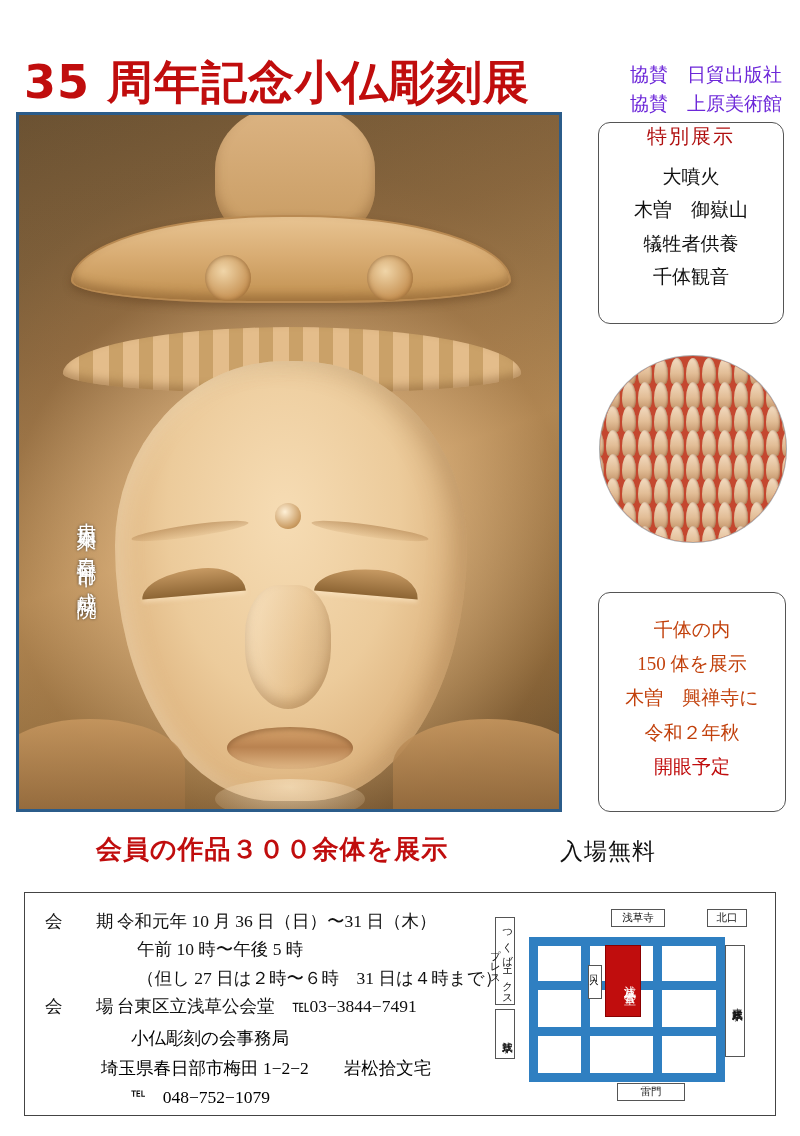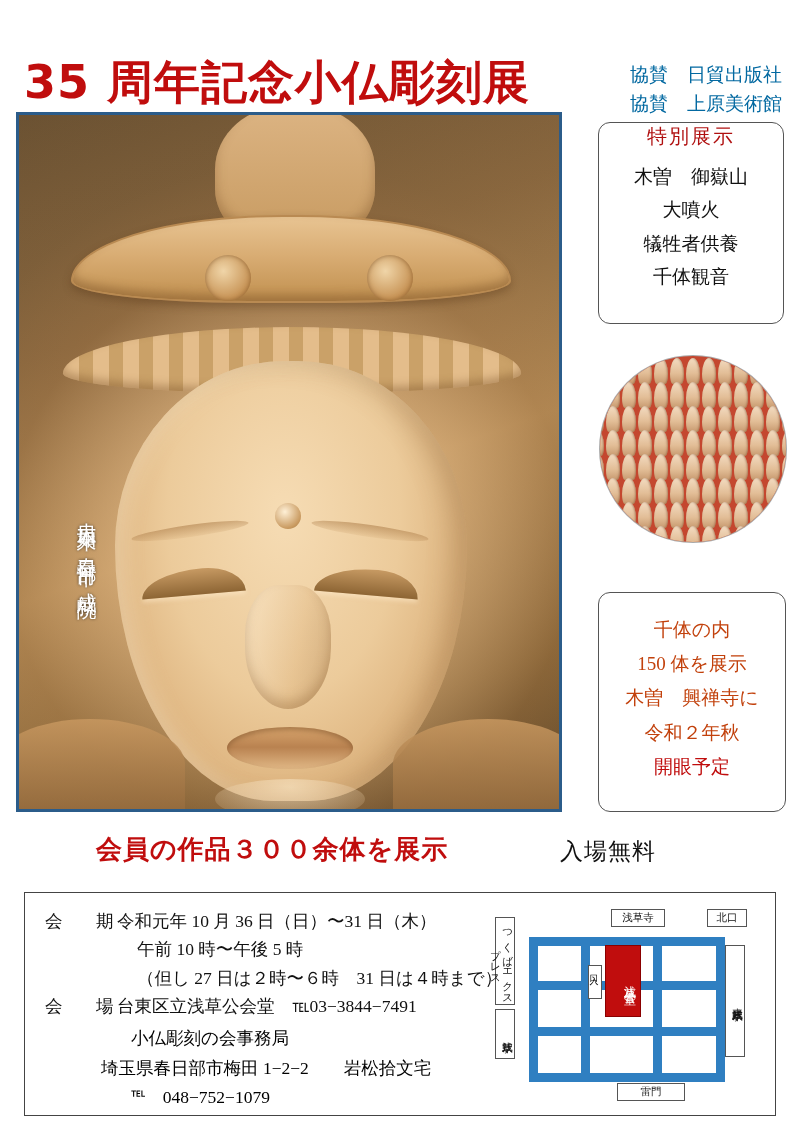--- a/index.html
+++ b/index.html
@@ -30,21 +30,21 @@
     letter-spacing: 1px;
     white-space: nowrap;
     font-family: "DejaVu Sans", sans-serif;
   }
   .sponsors {
     position: absolute;
     right: 18px;
     top: 32px;
     font-size: 19px;
     line-height: 1.55;
-    color: #0369a1;
+    color: #6d28d9;
     text-align: center;
     white-space: nowrap;
   }
 
   
   .photo-frame {
     position: absolute;
     left: 16px;
     top: 112px;
     width: 546px;
@@ -371,22 +371,22 @@
     <div class="mouth"></div>
     <div class="chin"></div>
     <div class="shoulder-l"></div>
     <div class="shoulder-r"></div>
   </div>
   <div class="photo-caption">大日如来　春日部市　成就院</div>
 </div>
 
 <div class="box-special">
   <div class="sp-title">特別展示</div>
+  <div class="sp-line">大噴火</div>
   <div class="sp-line">木曽　御嶽山</div>
-  <div class="sp-line">大噴火</div>
   <div class="sp-line">犠牲者供養</div>
   <div class="sp-line">千体観音</div>
 </div>
 
 <div class="thousand-circle" id="circlePhoto">
     <div class="row" style="top: 2px;">
       <div class="fig"></div>
       <div class="fig"></div>
       <div class="fig"></div>
       <div class="fig"></div>

